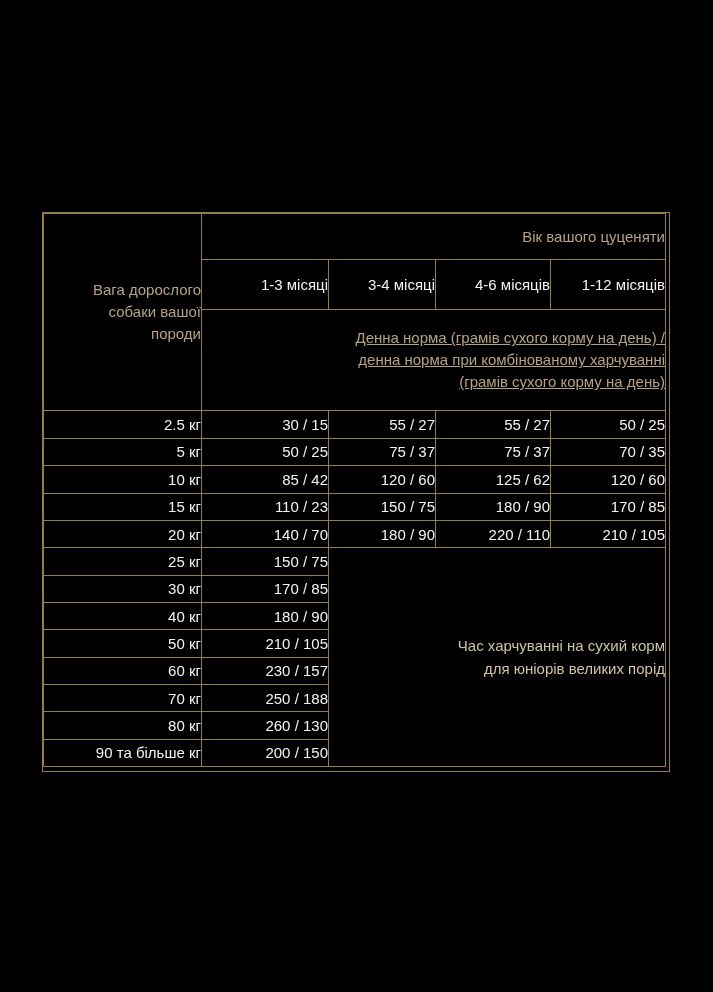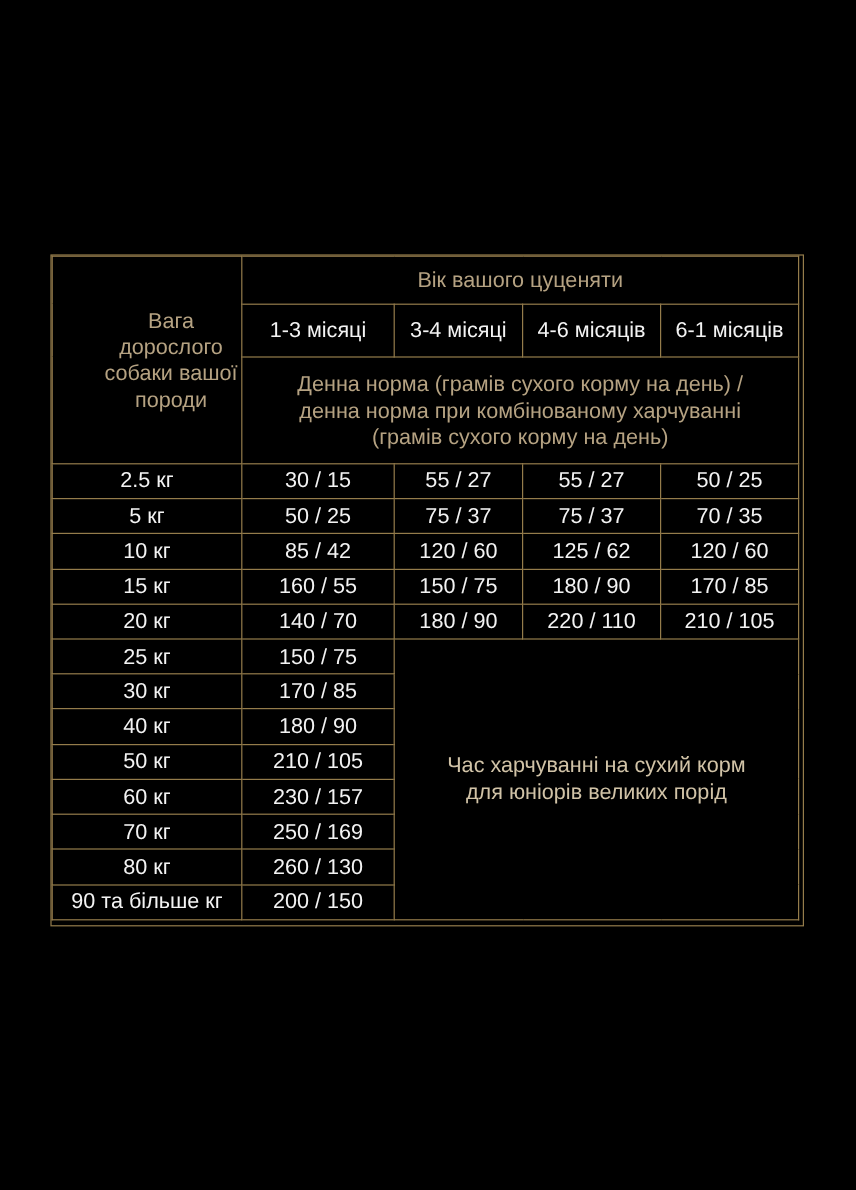--- a/index.html
+++ b/index.html
@@ -22,35 +22,35 @@
     padding: 0 4px 4px 0;
   }
   table.feed {
     width: 100%;
     height: 100%;
     border-collapse: collapse;
     table-layout: fixed;
   }
   table.feed td {
     border: 1px solid #947c4b;
-    text-align: center;
+    text-align: right;
     vertical-align: middle;
-    font-size: 18px;
+    font-size: 15px;
     padding: 0;
     overflow: hidden;
   }
   tr.h-age   { height: 30px; }
   tr.h-month { height: 33px; }
   tr.h-norm  { height: 66px; }
   tr.h-data  { height: 16px; }
   .tan   { color: #b5a282; }
   .white { color: #f3f3f3; }
   .note-cell { color: #d1c3a7; }
   .corner div { line-height: 22px; margin-left: 40px; }
-  .norm-cell div { line-height: 22px; }
+  .norm-cell div { line-height: 22px; text-decoration: underline; }
   .note-cell div { line-height: 23px; }
 </style>
 </head>
 <body>
 
 <div class="stage">
   <div class="table-wrap">
     <table class="feed">
       <colgroup>
         <col style="width:158px">
@@ -65,21 +65,21 @@
             <div>Вага дорослого</div>
             <div>собаки вашої</div>
             <div>породи</div>
           </td>
           <td class="tan" colspan="4">Вік вашого цуценяти</td>
         </tr>
         <tr class="h-month">
           <td class="white">1-3 місяці</td>
           <td class="white">3-4 місяці</td>
           <td class="white">4-6 місяців</td>
-          <td class="white">6-1 місяців</td>
+          <td class="white">1-12 місяців</td>
         </tr>
         <tr class="h-norm">
           <td class="tan norm-cell" colspan="4">
             <div>Денна норма (грамів сухого корму на день) /</div>
             <div>денна норма при комбінованому харчуванні</div>
             <div>(грамів сухого корму на день)</div>
           </td>
         </tr>
 
         <tr class="h-data">
@@ -98,21 +98,21 @@
         </tr>
         <tr class="h-data">
           <td class="white">10 кг</td>
           <td class="white">85 / 42</td>
           <td class="white">120 / 60</td>
           <td class="white">125 / 62</td>
           <td class="white">120 / 60</td>
         </tr>
         <tr class="h-data">
           <td class="white">15 кг</td>
-          <td class="white">160 / 55</td>
+          <td class="white">110 / 23</td>
           <td class="white">150 / 75</td>
           <td class="white">180 / 90</td>
           <td class="white">170 / 85</td>
         </tr>
         <tr class="h-data">
           <td class="white">20 кг</td>
           <td class="white">140 / 70</td>
           <td class="white">180 / 90</td>
           <td class="white">220 / 110</td>
           <td class="white">210 / 105</td>
@@ -137,21 +137,21 @@
         <tr class="h-data">
           <td class="white">50 кг</td>
           <td class="white">210 / 105</td>
         </tr>
         <tr class="h-data">
           <td class="white">60 кг</td>
           <td class="white">230 / 157</td>
         </tr>
         <tr class="h-data">
           <td class="white">70 кг</td>
-          <td class="white">250 / 169</td>
+          <td class="white">250 / 188</td>
         </tr>
         <tr class="h-data">
           <td class="white">80 кг</td>
           <td class="white">260 / 130</td>
         </tr>
         <tr class="h-data">
           <td class="white">90 та більше кг</td>
           <td class="white">200 / 150</td>
         </tr>
       </tbody>

